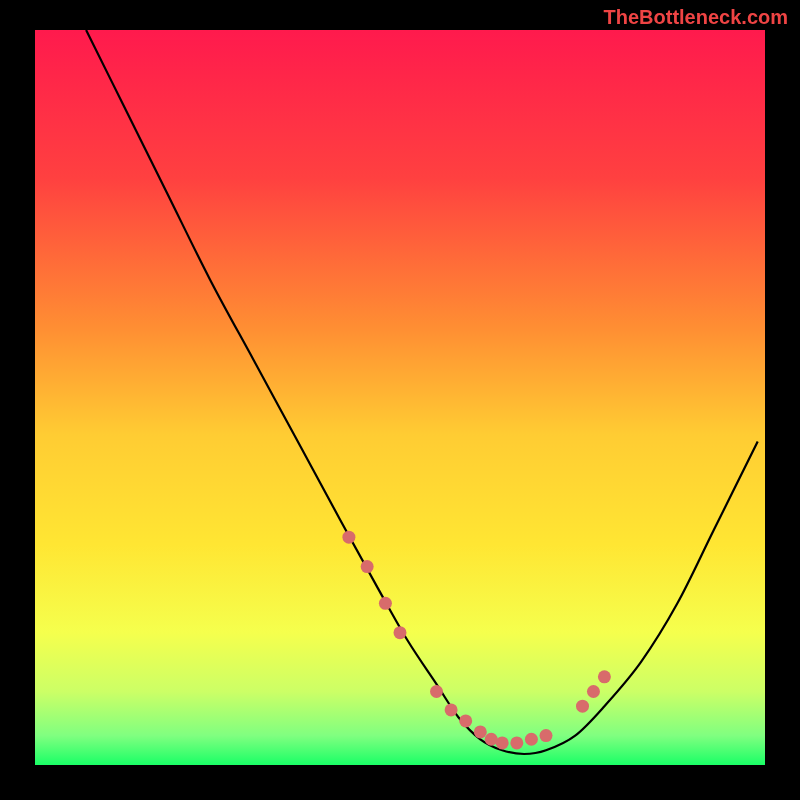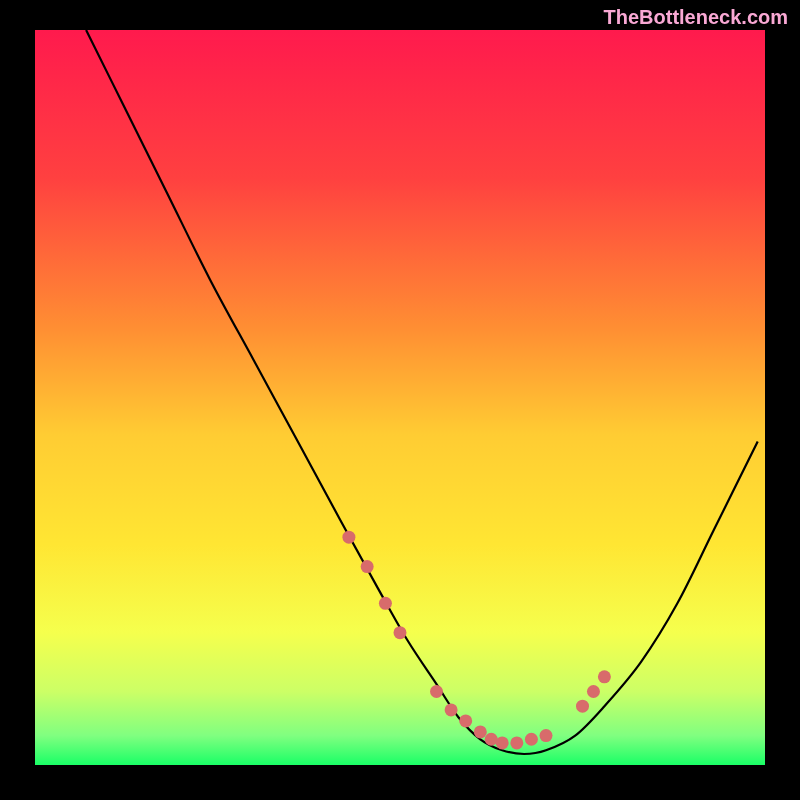--- a/index.html
+++ b/index.html
@@ -8,21 +8,21 @@
     width: 800px;
     height: 800px;
     background: #000;
     position: relative;
     font-family: Arial, sans-serif;
   }
   .watermark {
     position: absolute;
     top: 6px;
     right: 12px;
-    color: #f9a8d4;
+    color: #ef4444;
     font-size: 20px;
     font-weight: bold;
     z-index: 10;
   }
   .plot-area {
     position: absolute;
     left: 35px;
     top: 30px;
     width: 730px;
     height: 735px;

